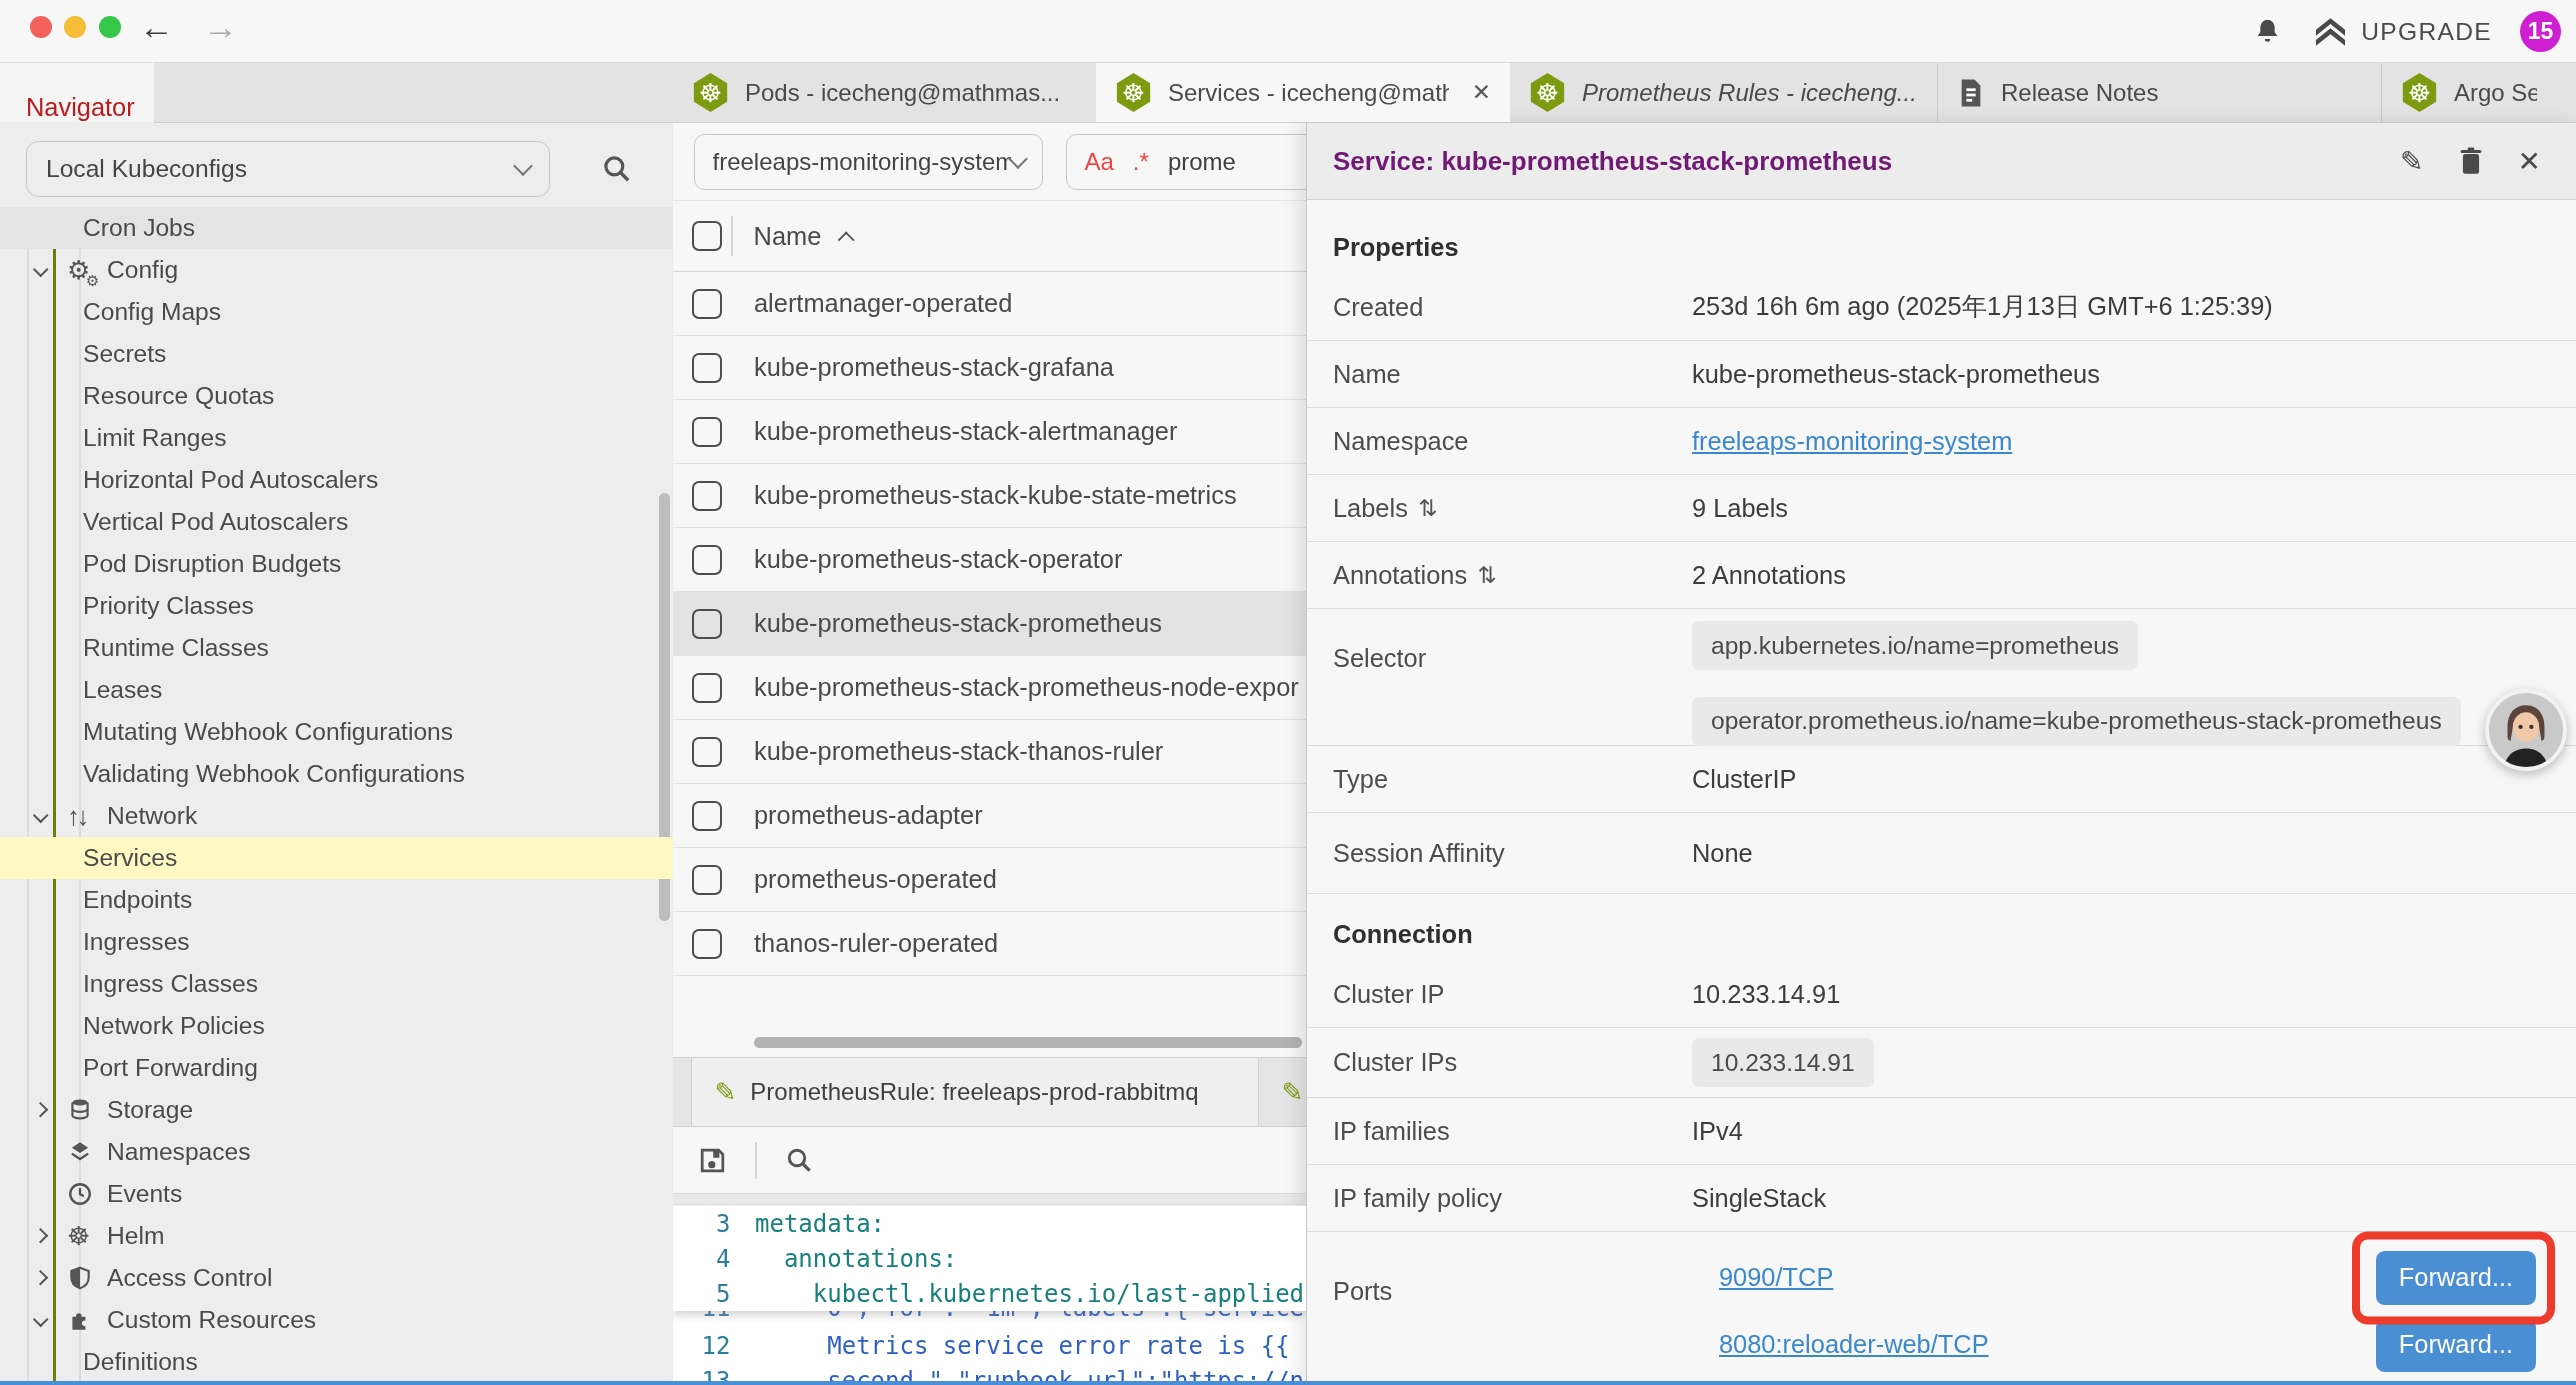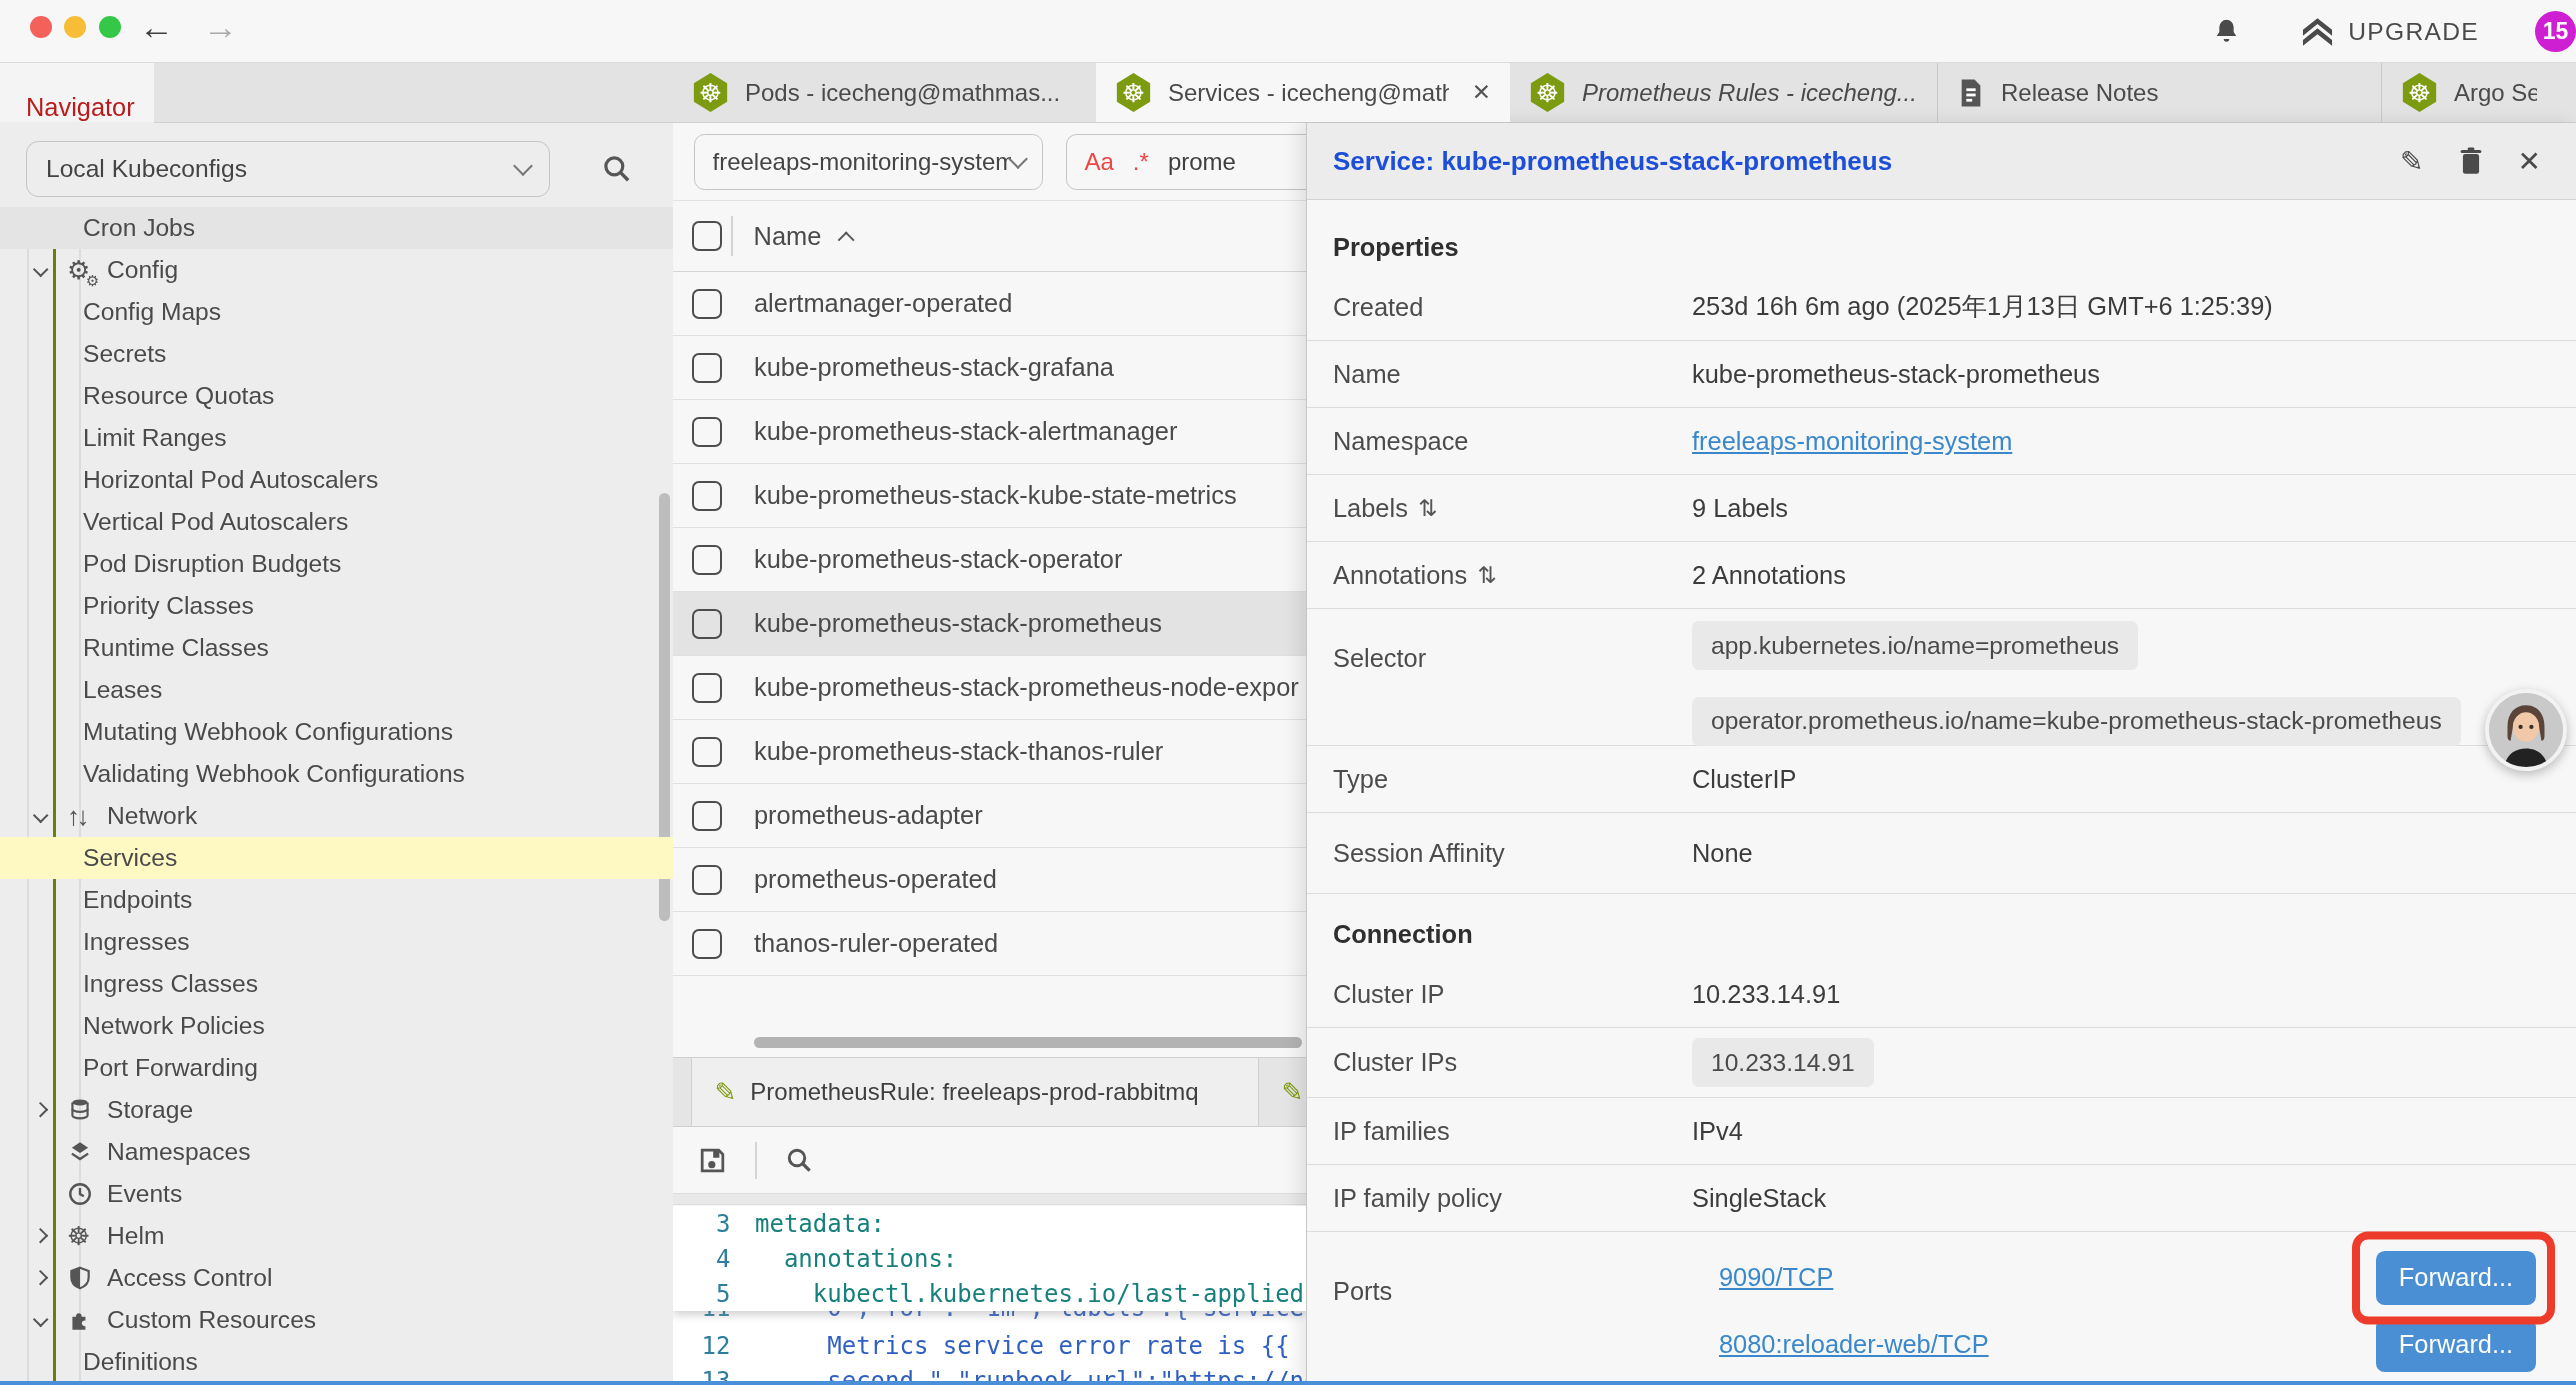--- a/index.html
+++ b/index.html
@@ -7,21 +7,21 @@
   body { font-family:"Liberation Sans", sans-serif; }
   .window { position:relative; width:2576px; height:1385px; background:#f7f7f7; overflow:hidden; }
 
   
   .titlebar { position:absolute; left:0; top:0; width:100%; height:63px; background:#f7f7f7; border-bottom:1.8px solid #dcdcdc; }
   .lights { position:absolute; left:30px; top:16px; display:flex; gap:12.3px; }
   .light { width:22px; height:22px; border-radius:50%; }
   .light.red{background:#f4605a;} .light.yellow{background:#f8bd37;} .light.green{background:#34c748;}
   .nav-arrow { position:absolute; top:7px; font-size:35px; color:#3f3f3f; }
   .nav-arrow.fwd { color:#aaa; }
-  .tb-right { position:absolute; right:0; top:0; height:63px; display:flex; align-items:center; gap:56px; }
+  .tb-right { position:absolute; right:15px; top:0; height:63px; display:flex; align-items:center; gap:28px; }
   .upgrade { display:flex; align-items:center; gap:12.3px; color:#4a4a4a; font-size:24.6px; letter-spacing:1.3px; }
   .badge { width:41px; height:41px; border-radius:50%; background:#cf1fd3; color:#ffffff; font-size:23px; font-weight:bold; display:flex; align-items:center; justify-content:center; }
 
   
   .tabstrip { position:absolute; left:0; top:63px; width:100%; height:60px; background:#e3e3e3; border-bottom:1.8px solid #cfcfcf; display:flex; }
   .nav-tab { width:154px; height:100%; background:#f4f4f4; display:flex; align-items:flex-end; padding-left:26px; font-size:25.4px; color:#b91c1c; position:relative; }
   .nav-tab::after { content:''; position:absolute; left:0; right:0; bottom:-1.8px; height:1.8px; background:#ededed; }
   .strip-fill { width:519px; height:100%; }
   .main-tabs { display:flex; height:100%; flex:1; overflow:hidden; }
   .tab { display:flex; align-items:center; gap:16px; padding:0 19px; height:100%; font-size:24px; color:#4a4a4a; position:relative; flex:none; overflow:hidden; }
@@ -94,21 +94,21 @@
   .cl .ct.str { color:#2f5fc0; }
   .cl .lnk { color:#2f5fc0; text-decoration:underline; }
   .ed-sticky { position:relative; z-index:2; background:#fff; box-shadow:0 5.3px 8.8px rgba(0,0,0,.18); }
   .ed-body { position:relative; }
   .cl.partial { height:17.5px; overflow:hidden; opacity:.85; }
   .cl.partial .pwrap { transform:translateY(-12.3px); display:flex; align-items:center; }
 
   
   .drawer { flex:1; height:100%; background:#f7f7f7; border-left:1.8px solid #c6c6c6; box-shadow:-7px 0 17.5px rgba(0,0,0,.10); position:relative; overflow:hidden; }
   .d-header { height:77px; background:#ececec; border-bottom:1.8px solid #d2d2d2; display:flex; align-items:center; padding:0 35px 0 26px; }
-  .d-title { font-size:26px; font-weight:bold; color:#1d4ed8; flex:1; overflow:hidden; white-space:nowrap; }
+  .d-title { font-size:26px; font-weight:bold; color:#701a75; flex:1; overflow:hidden; white-space:nowrap; }
   .d-ico { margin-left:33px; color:#4a4a4a; font-size:28px; display:flex; align-items:center; }
   .d-row { display:grid; grid-template-columns:359px 1fr; align-items:center; padding-left:26px; border-bottom:1.8px solid #dcdcdc; font-size:25.4px; }
   .d-row .lab { color:#4c4c4c; display:flex; align-items:center; gap:10.5px; }
   .d-row .val { color:#3c3c3c; }
   .sorticon { font-size:23px; color:#555; }
   .h76{height:67px;} .h80{height:70px;} .h92{height:81px;}
   .sec-head { height:74px; display:flex; align-items:flex-end; padding:0 0 12.3px 26px; font-size:25.4px; font-weight:bold; color:#2f2f2f; }
   .sec-head.conn { height:67px; }
   .link { color:#3a87cc; text-decoration:underline; }
   .chip { display:inline-block; background:#e9e9e9; border-radius:7px; padding:10.5px 19px; font-size:24.6px; color:#4a4a4a; white-space:nowrap; }

